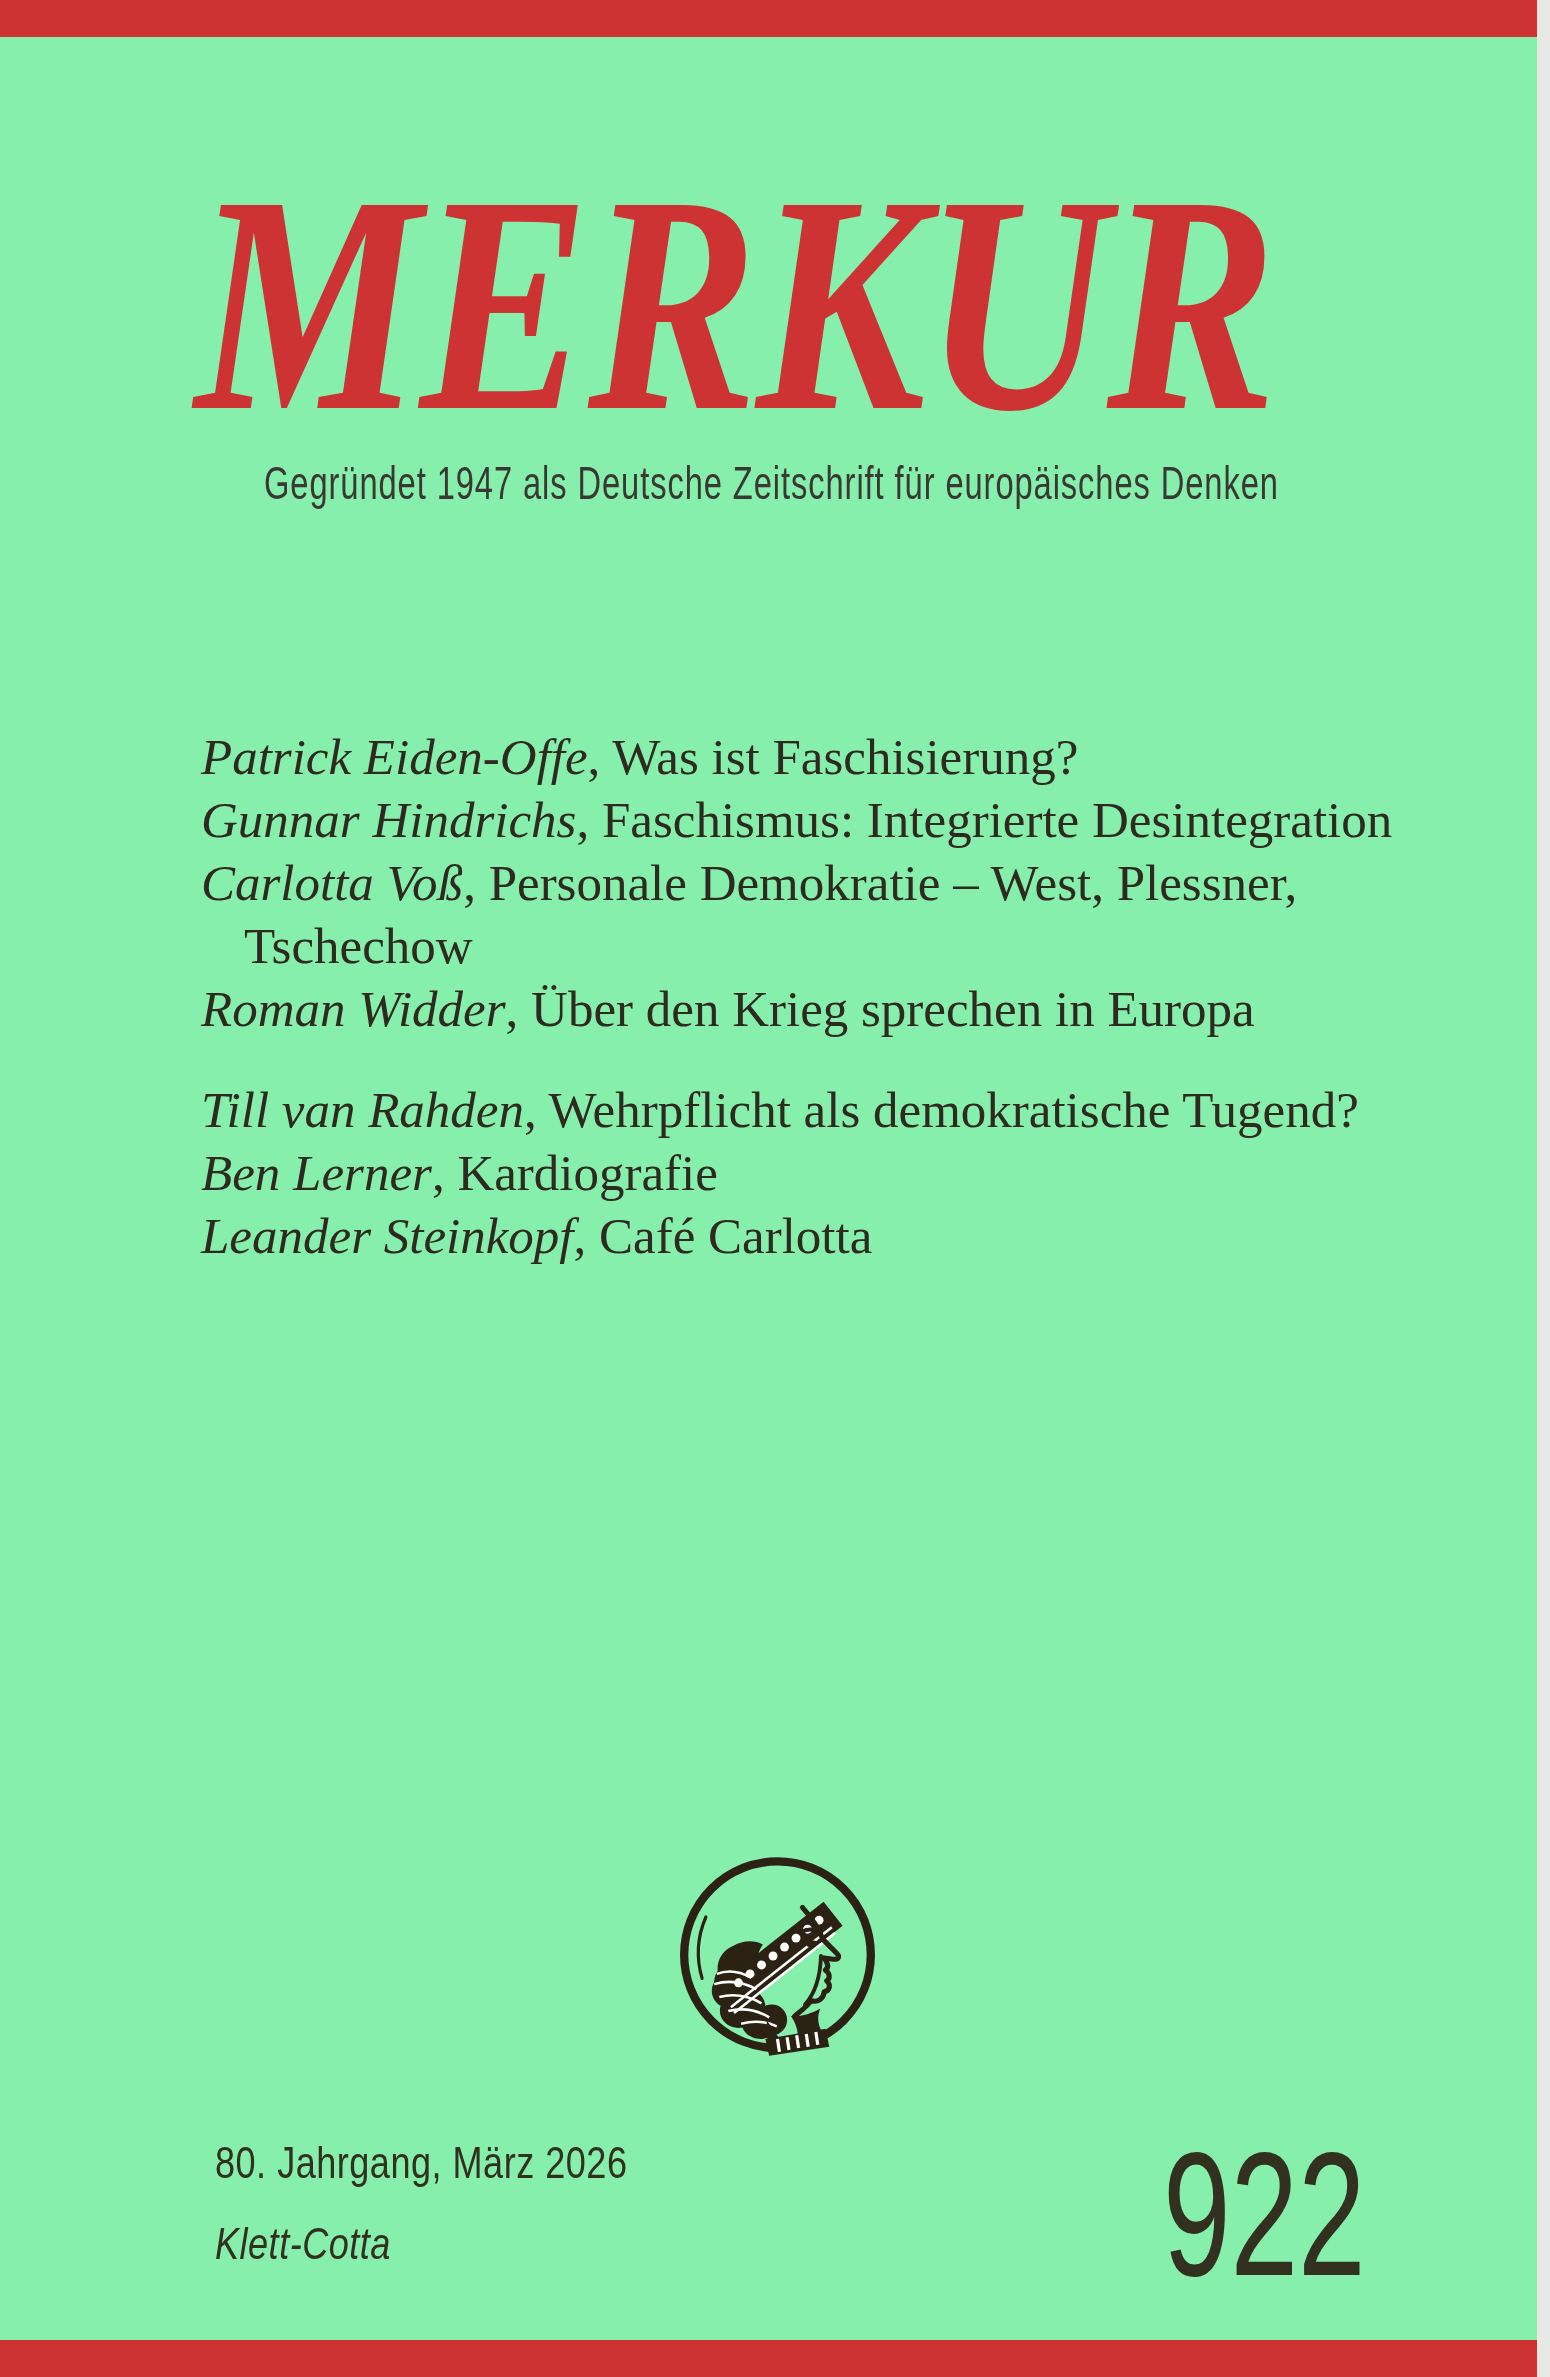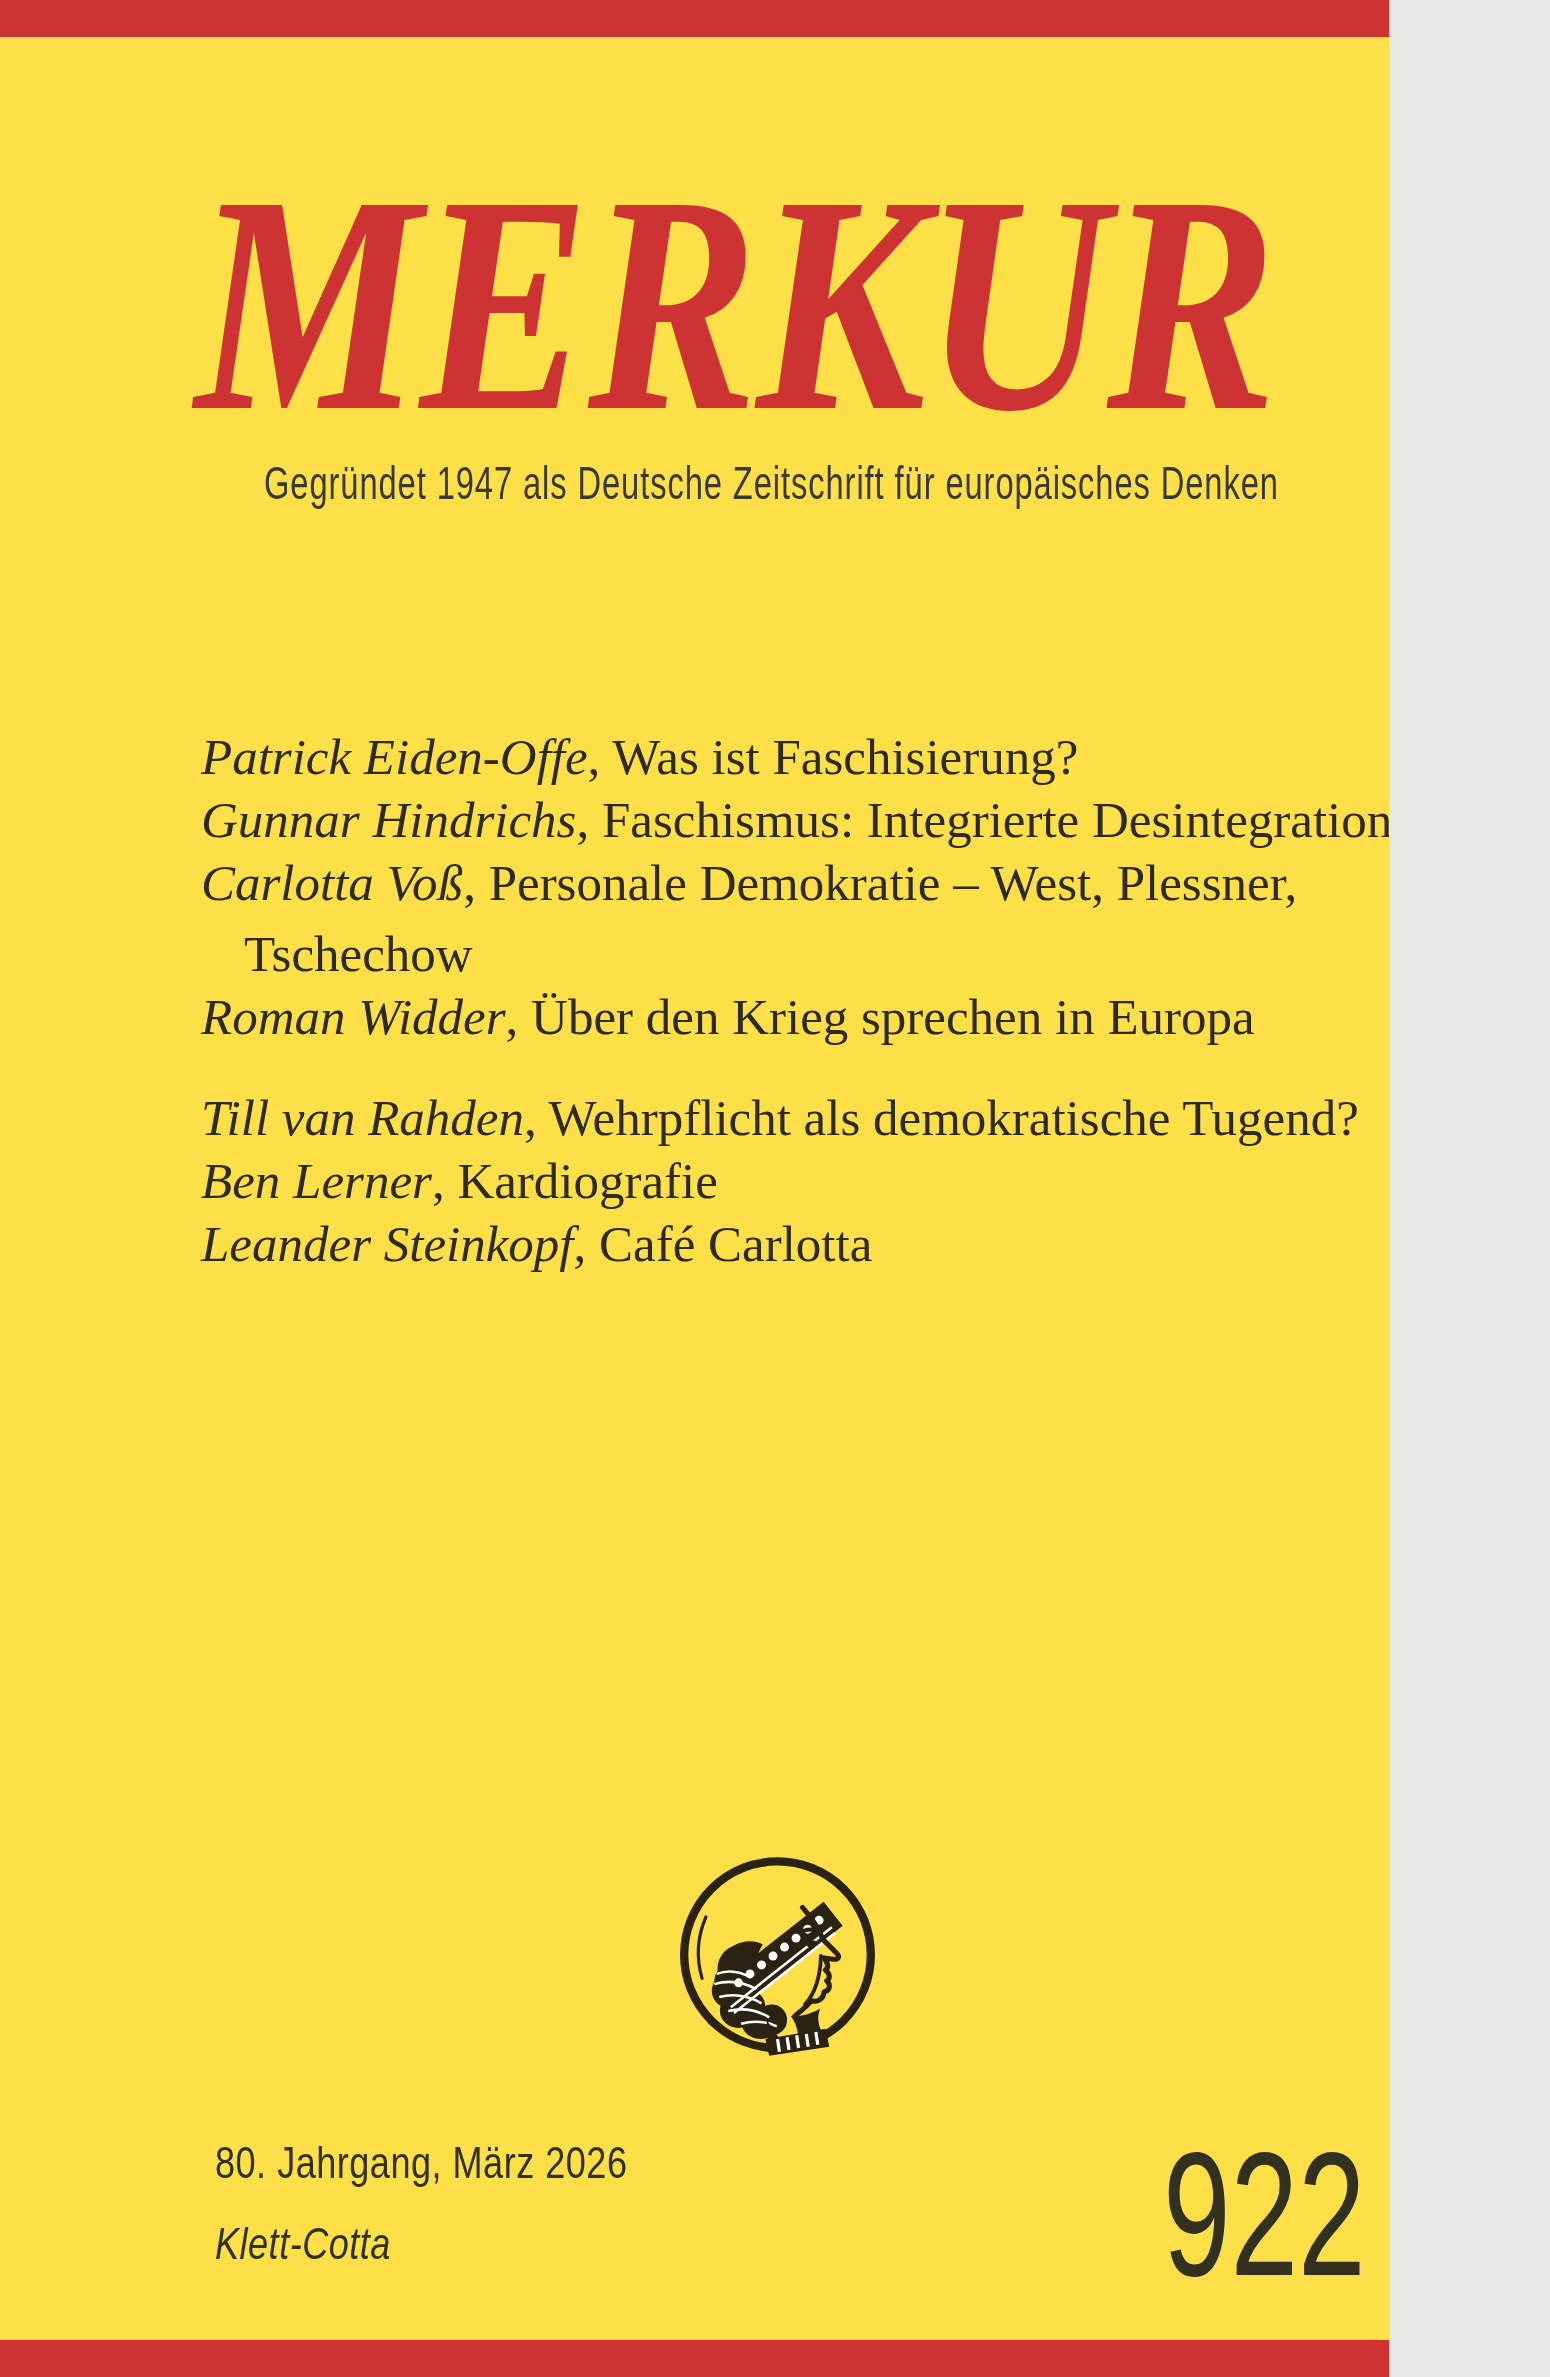--- a/index.html
+++ b/index.html
@@ -1,19 +1,19 @@
 <!DOCTYPE html>
 <html style="font-size:10.3px"><head>
 <meta charset="utf-8">
 <style>
   html,body{margin:0;padding:0;background:#e8e8e6;}
   .page{
     position:relative;
-    width:1389px;height:2377px;
-    background:#fde047;
+    width:1537px;height:2377px;
+    background:#86efac;
     overflow:hidden;
     font-family:"Liberation Serif","DejaVu Serif",serif;
     text-decoration:underline;
   }
   .bar{position:absolute;left:0;width:1551px;height:37px;background:#cd3333;}
   .bar.top{top:0;}
   .bar.bottom{bottom:0;}
 
   .masthead-title{
     position:absolute;left:195px;top:149px;
@@ -38,21 +38,21 @@
   }
 
   .toc{
     position:absolute;left:201px;top:726px;width:1196px;
     font-size:51px;line-height:63px;
     color:#2e2a1f;
   }
   .toc-block.block2{margin-top:38px;}
   .toc-line{white-space:nowrap;}
   .toc-line .author{font-style:italic;}
-  .toc-line.indent{padding-left:43px;margin-top:8px;}
+  .toc-line.indent{padding-left:43px;}
 
   .logo{position:absolute;left:672px;top:1855px;width:211px;height:202px;}
   .logo svg{display:block;width:100%;height:100%;}
 
   .footer-edition,.footer-publisher{
     position:absolute;left:215px;
     font-family:"Liberation Sans","DejaVu Sans",sans-serif;
     font-size:44px;line-height:1.1;
     color:#32301f;
     white-space:nowrap;

